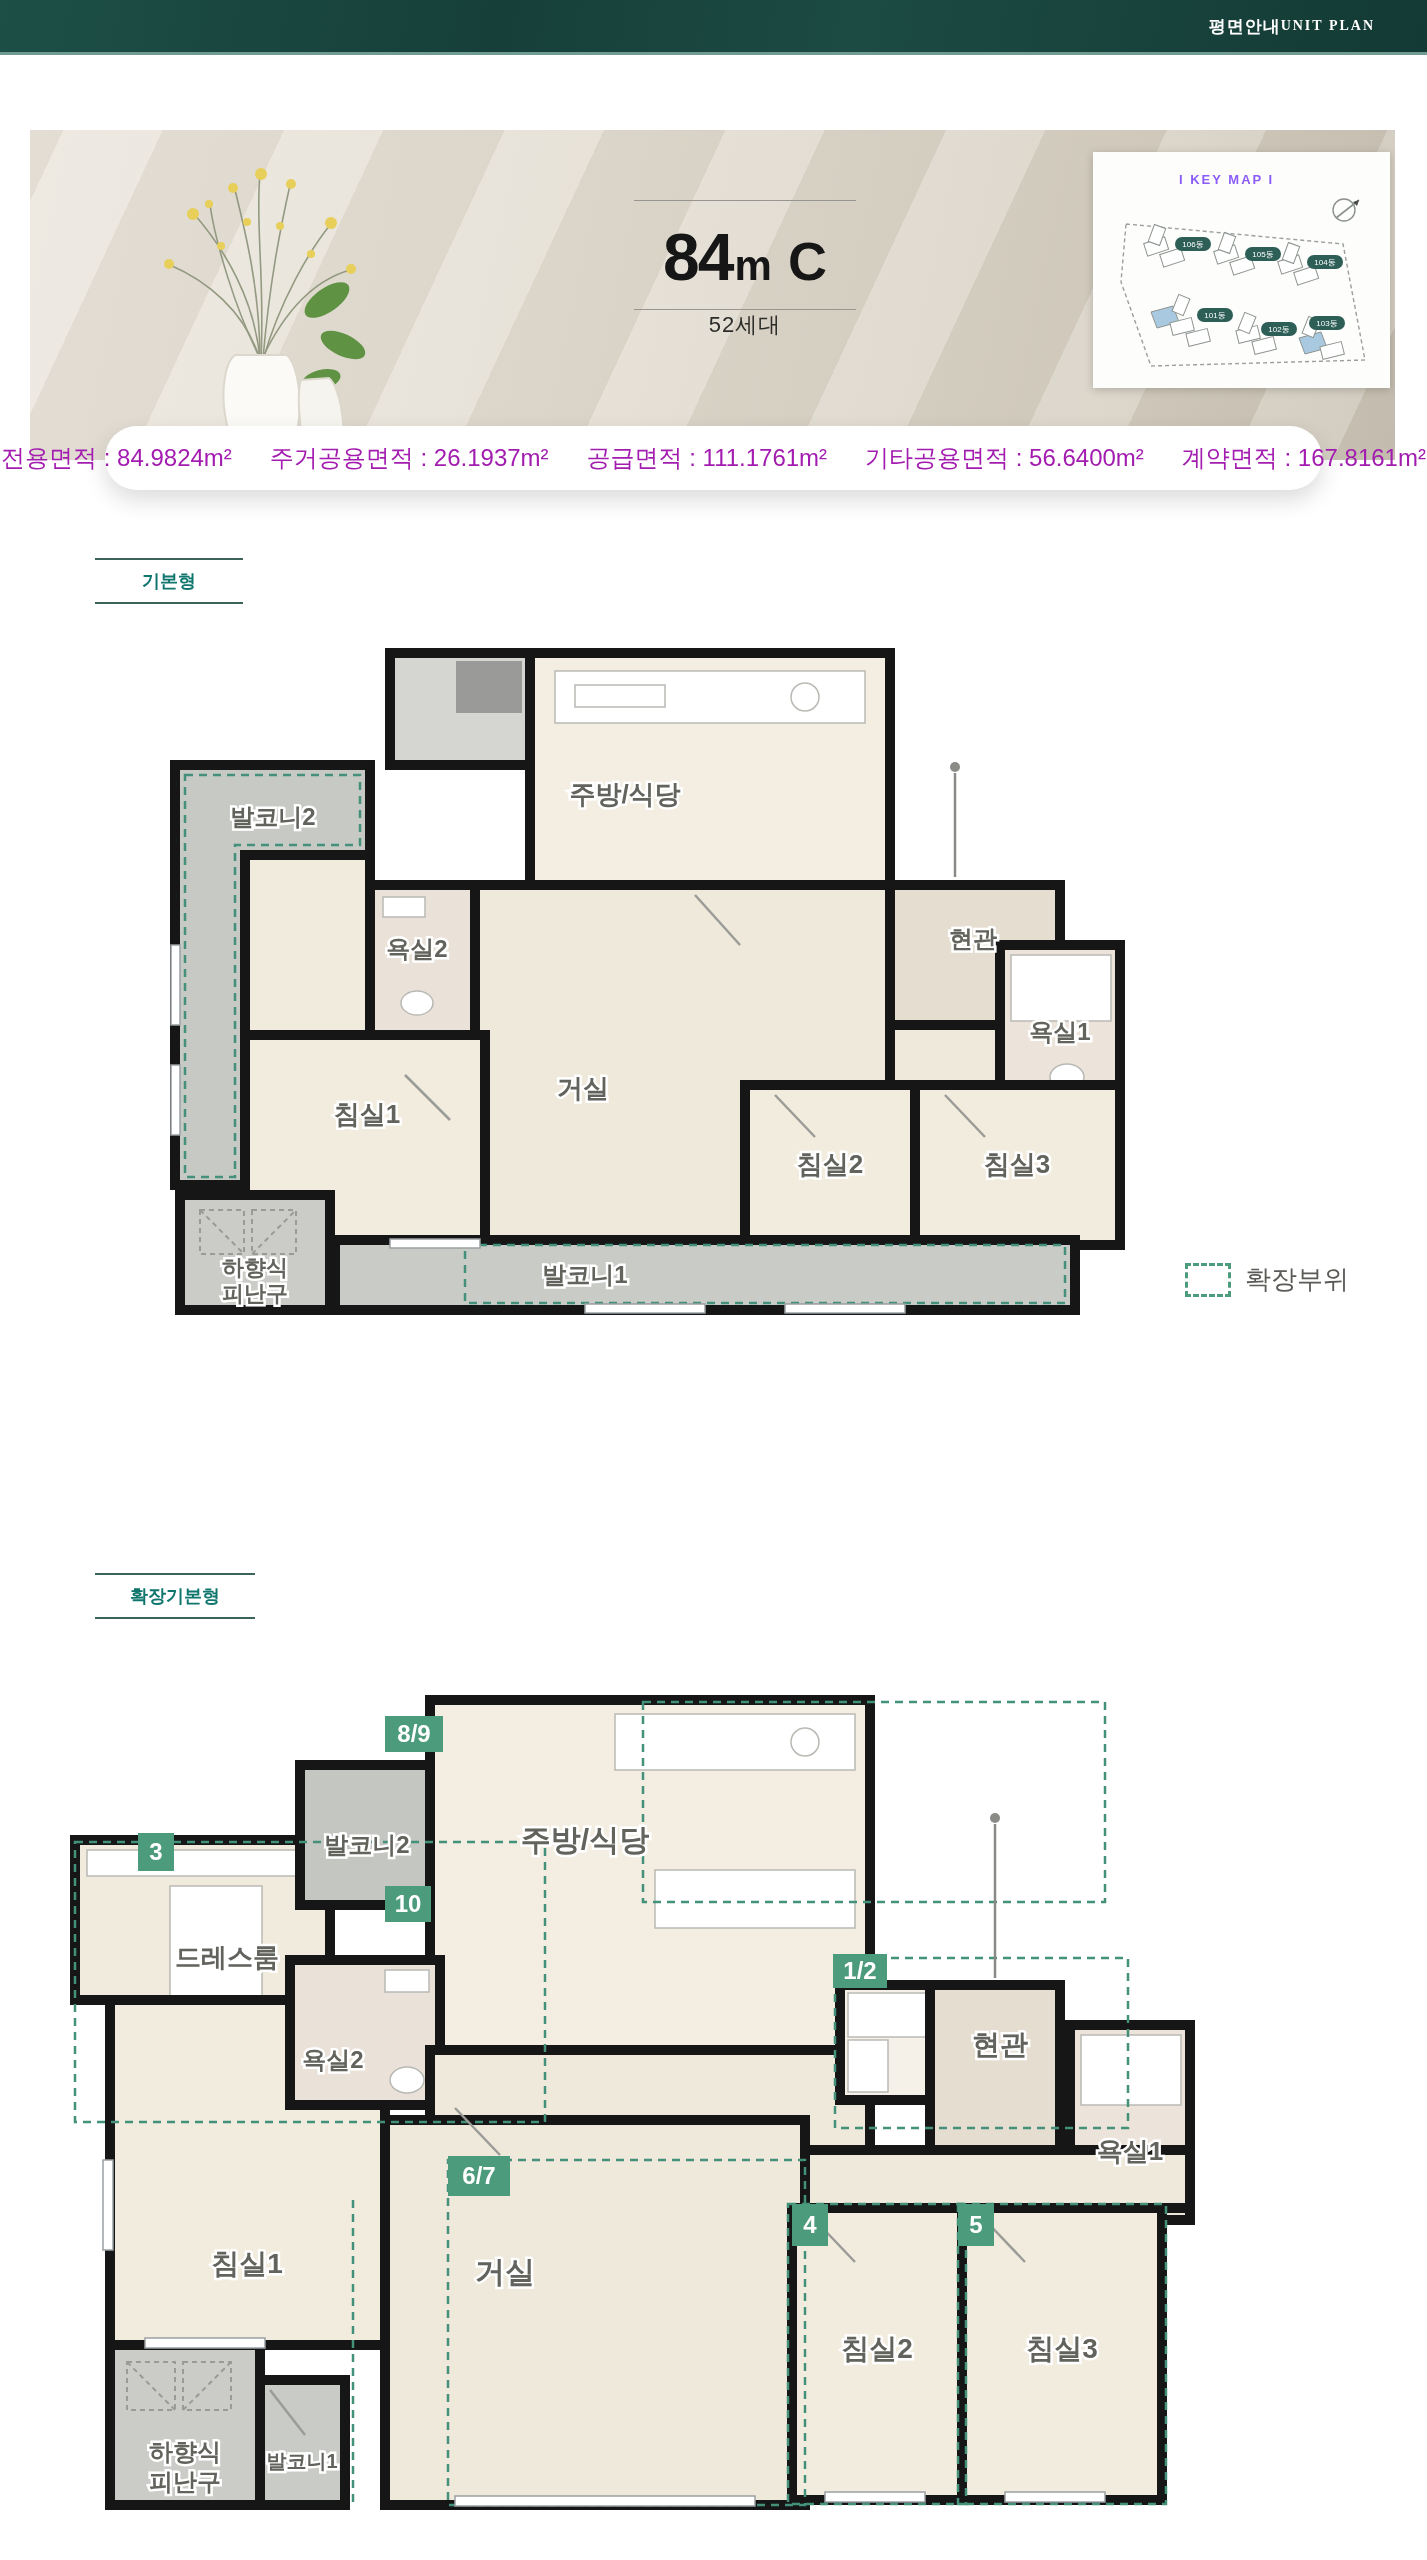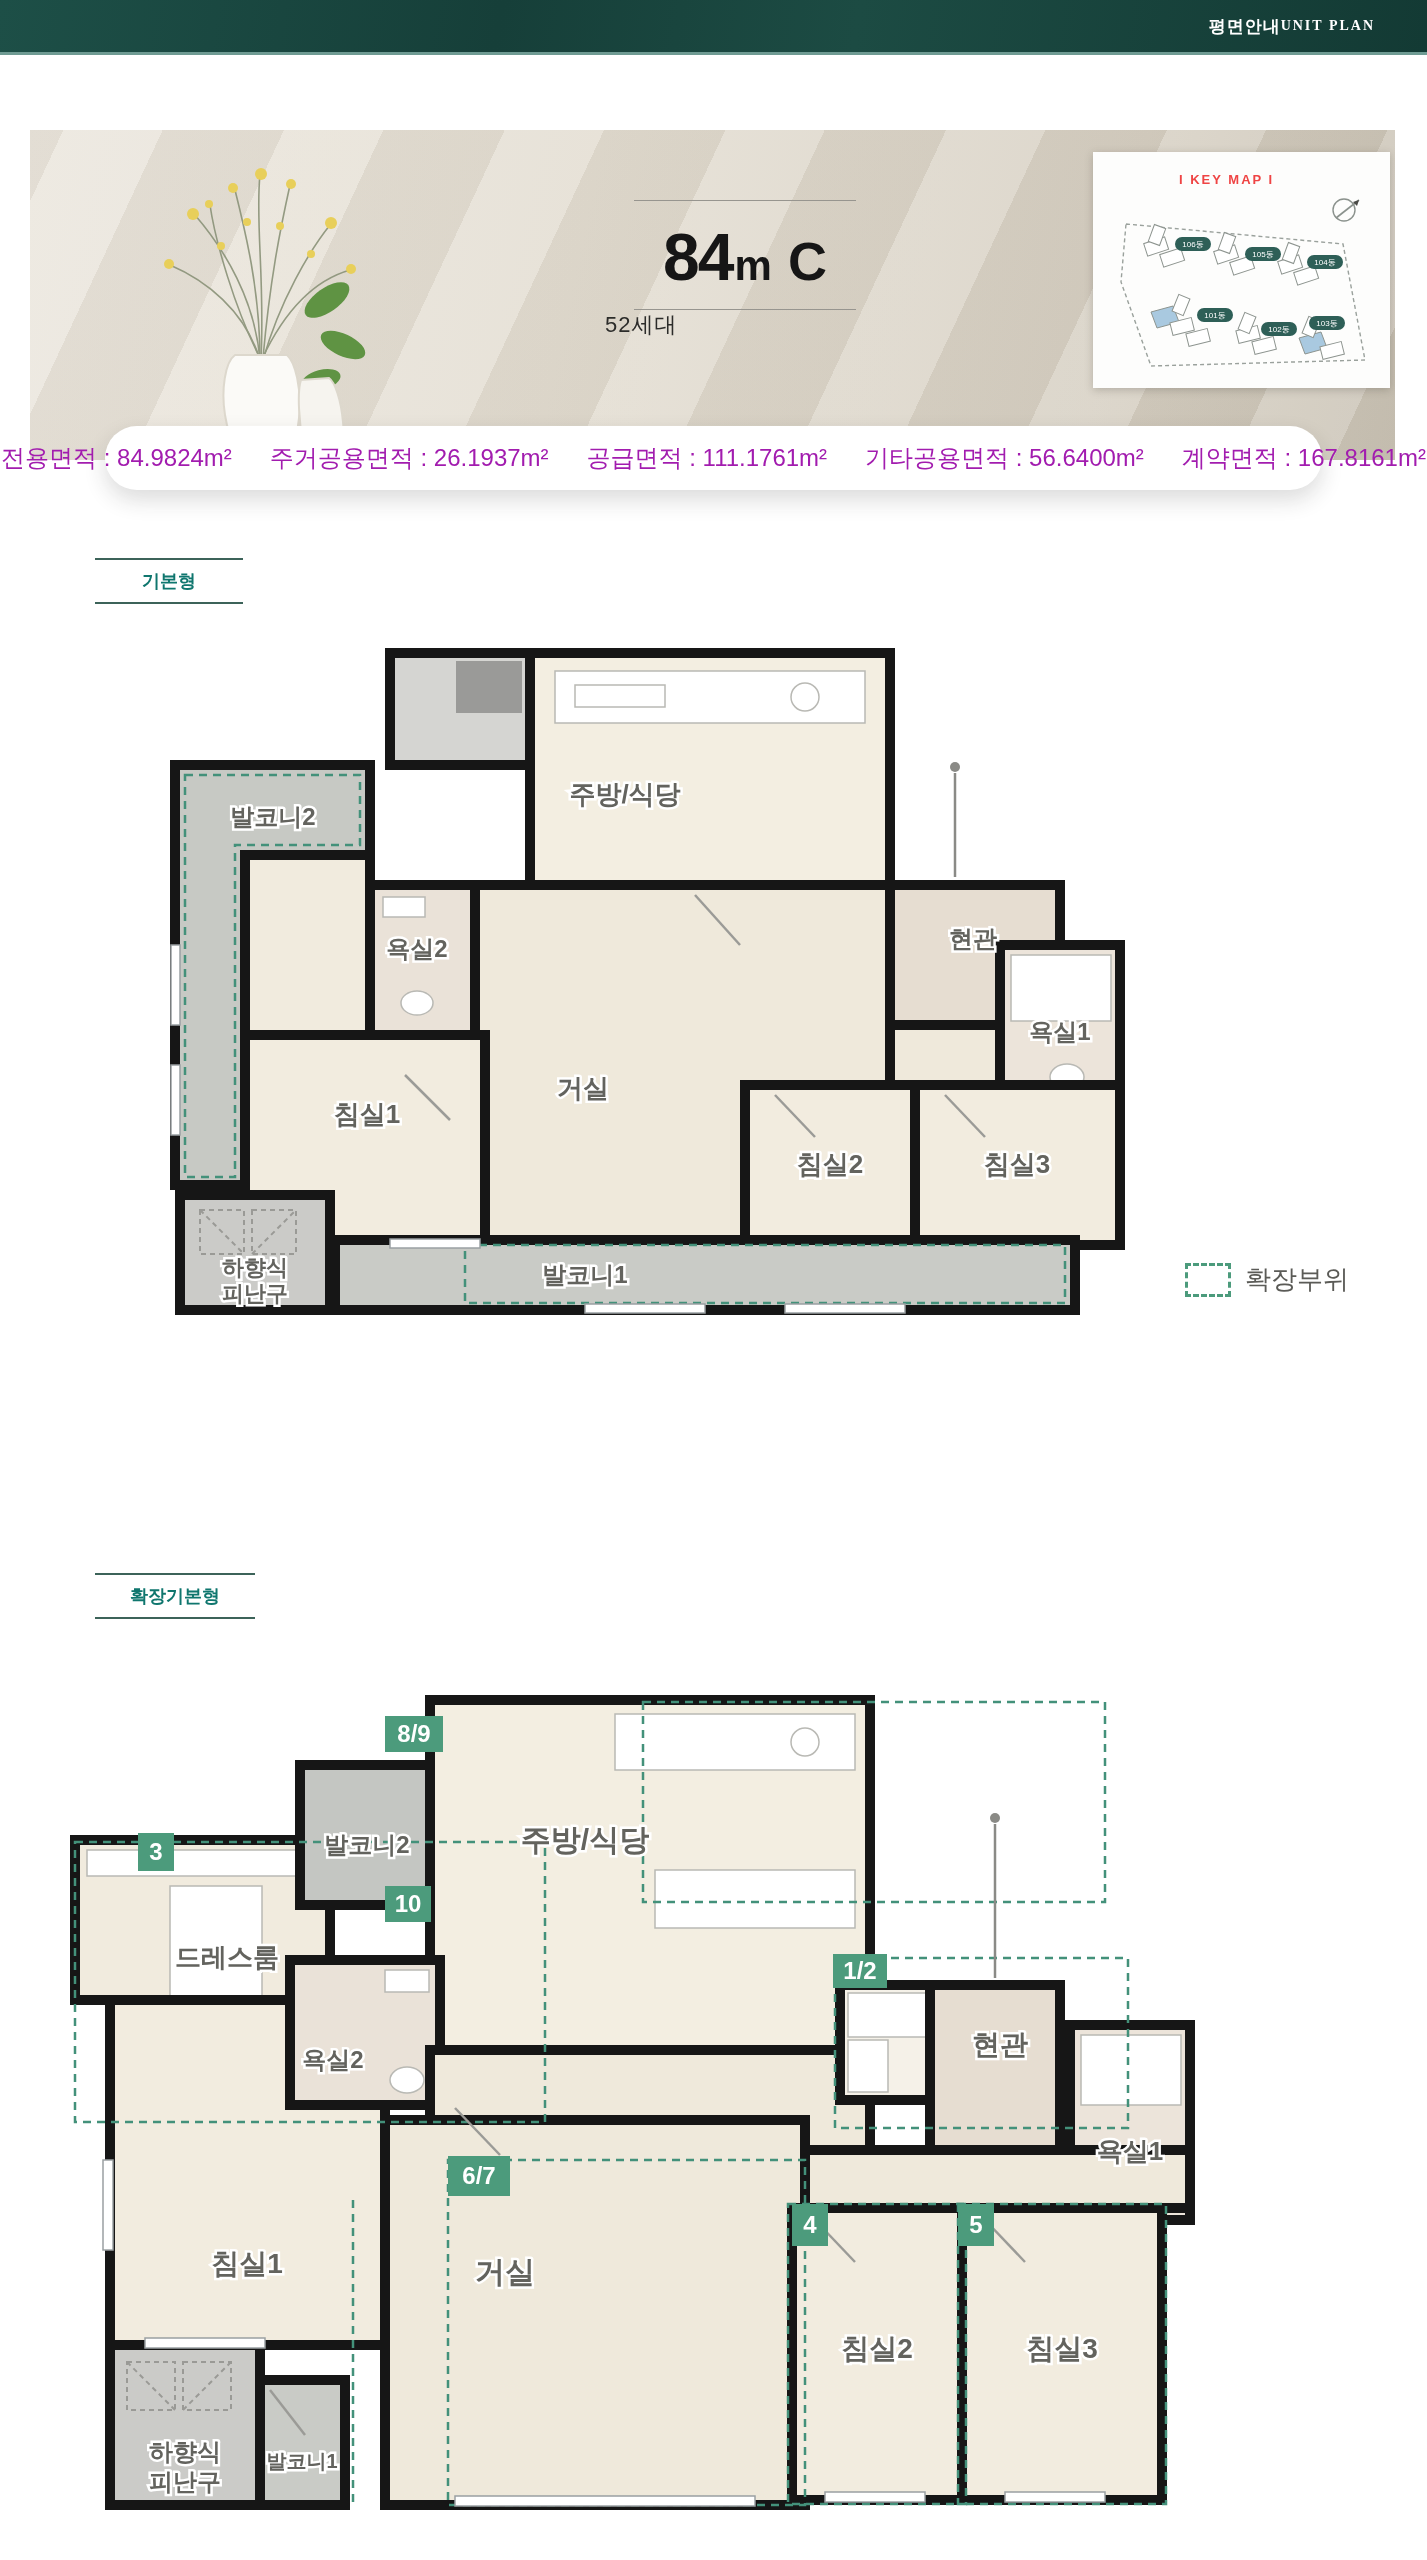--- a/index.html
+++ b/index.html
@@ -14,32 +14,32 @@
   .hdr-l { color:#fff; font-size:17px; font-weight:700; letter-spacing:1px; }
   .hdr-r { color:#fff; font-size:14px; font-weight:700; letter-spacing:2px; font-family:Liberation Serif, serif; }
 
   
   .banner { position:absolute; left:30px; top:130px; width:1365px; height:330px;
             background:linear-gradient(102deg,#ebe6dd 0%, #e3ddd1 40%, #d6cfc2 78%, #c9c2b4 100%);
             overflow:hidden; }
   .banner .shaft { position:absolute; left:-150px; top:-80px; width:1600px; height:520px;
             background:repeating-linear-gradient(115deg, rgba(255,255,255,0.16) 0 90px, rgba(120,110,95,0.07) 90px 200px); }
   .flowers { position:absolute; left:45px; top:0; }
-  .title-wrap { position:absolute; left:575px; top:70px; width:280px; }
+  .title-wrap { position:absolute; left:575px; top:70px; width:280px; text-align:center; }
   .t-rule { width:222px; height:1px; background:#97958f; margin:0 auto; }
   .t-main { display:flex; align-items:baseline; justify-content:center; color:#161616; margin:18px 0 14px 0; }
   .t-num { font-size:66px; font-weight:700; letter-spacing:-2px; }
   .t-m   { font-size:42px; font-weight:700; position:relative; margin-left:2px; }
   .t-c   { font-size:54px; font-weight:700; margin-left:16px; }
   .t-sub { font-size:22px; color:#2c2c2a; letter-spacing:1px; }
 
   
   .keymap { position:absolute; left:1063px; top:22px; width:297px; height:236px; background:#fdfdfc;
             box-shadow:0 2px 8px rgba(60,55,45,0.25); }
-  .keymap-title { position:absolute; left:38px; top:20px; font-size:13px; letter-spacing:2px; color:#ef4444; font-weight:700;padding-left:48px; }
+  .keymap-title { position:absolute; left:38px; top:20px; font-size:13px; letter-spacing:2px; color:#8b5cf6; font-weight:700;padding-left:48px; }
 
   
   .pill { position:absolute; left:105px; top:426px; width:1217px; height:64px; background:#fff;
           border-radius:32px; box-shadow:0 10px 22px rgba(40,40,40,0.16);
           display:flex; align-items:center; justify-content:center; gap:38px; }
   .pill span { font-size:24px; font-weight:400; color:#a21caf; white-space:nowrap; }
 
   
   .sec { position:absolute; width:148px; height:46px; border-top:2px solid #3c6359; border-bottom:2px solid #3c6359;
          display:flex; align-items:center; justify-content:center; font-size:18px; font-weight:700; color:#0f766e; }

